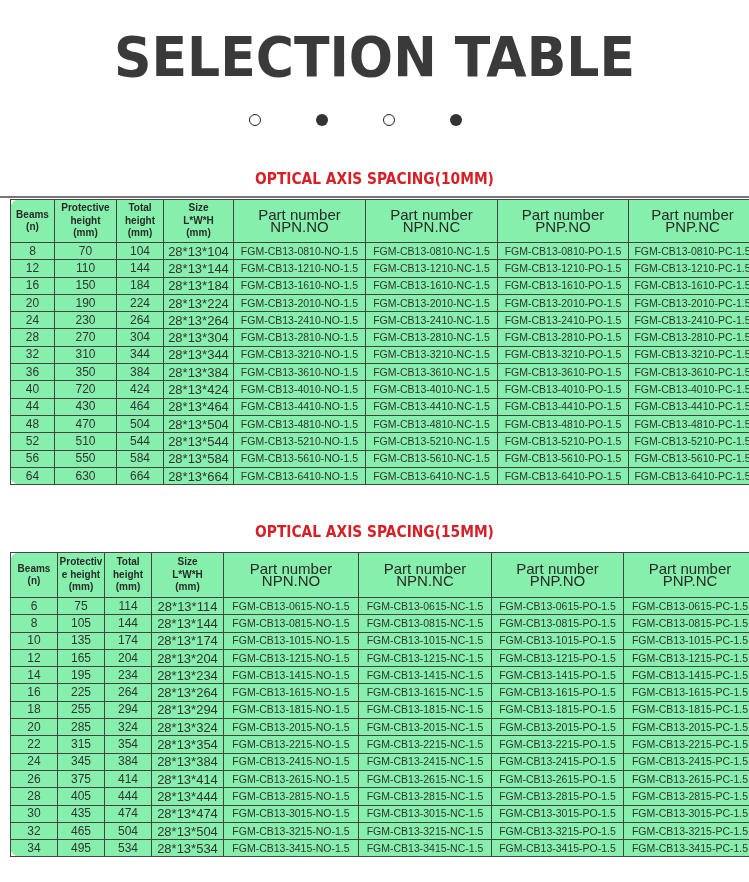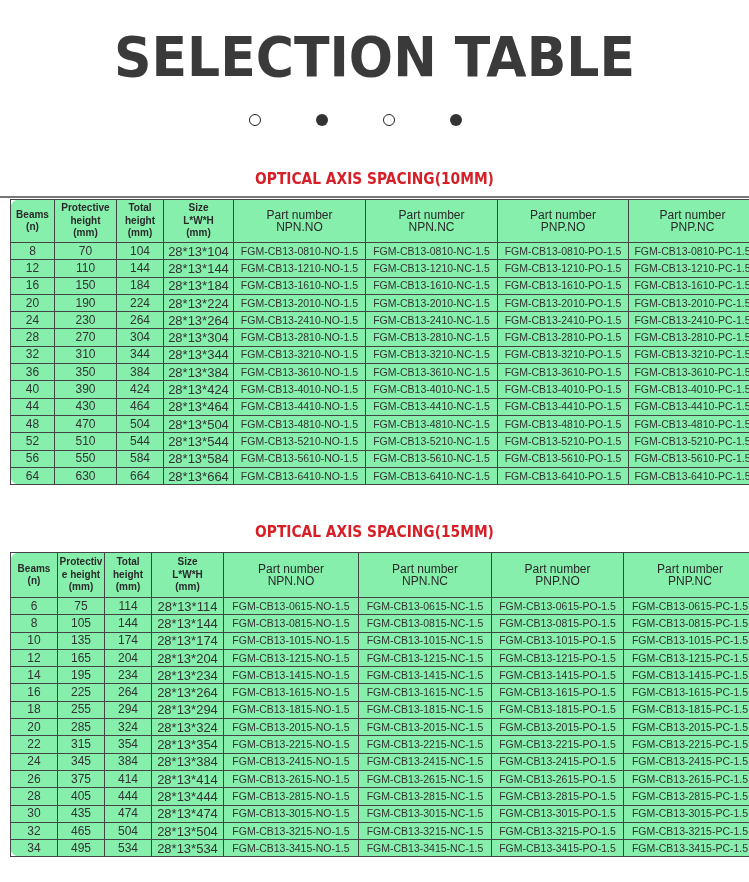--- a/index.html
+++ b/index.html
@@ -27,21 +27,21 @@
       table-layout: fixed; background: #86efac; border-radius: 10px;
     }
     table.sel td, table.sel th {
       border: 1px solid #444; text-align: center; vertical-align: middle;
       font-weight: normal; color: #333; overflow: hidden; white-space: nowrap;
     }
     table.sel th {
       font-family: "Liberation Sans", sans-serif; font-size: 10px; line-height: 12.5px;
       font-weight: bold; color: #2a2a2a; white-space: normal;
     }
-    table.sel th.pn { font-weight: normal; font-size: 12px; }
+    table.sel th.pn { font-weight: normal; font-size: 15px; }
     table.sel td { font-family: "Liberation Sans", sans-serif; font-size: 10.5px; height: 17.3px; line-height: 15px; }
     table.sel td.num { font-size: 12px; }
     table.sel td.size { font-size: 13px; }
     .topline { position: absolute; left: 0; width: 749px; height: 2px; background: #777; }
   </style>
 </head>
 <body>
 
 <div class="page-title">SELECTION TABLE</div>
 
@@ -153,21 +153,21 @@
         <td class="num">350</td>
         <td class="num">384</td>
         <td class="size">28*13*384</td>
         <td>FGM-CB13-3610-NO-1.5</td>
         <td>FGM-CB13-3610-NC-1.5</td>
         <td>FGM-CB13-3610-PO-1.5</td>
         <td>FGM-CB13-3610-PC-1.5</td>
       </tr>
       <tr>
         <td class="num">40</td>
-        <td class="num">390</td>
+        <td class="num">720</td>
         <td class="num">424</td>
         <td class="size">28*13*424</td>
         <td>FGM-CB13-4010-NO-1.5</td>
         <td>FGM-CB13-4010-NC-1.5</td>
         <td>FGM-CB13-4010-PO-1.5</td>
         <td>FGM-CB13-4010-PC-1.5</td>
       </tr>
       <tr>
         <td class="num">44</td>
         <td class="num">430</td>

